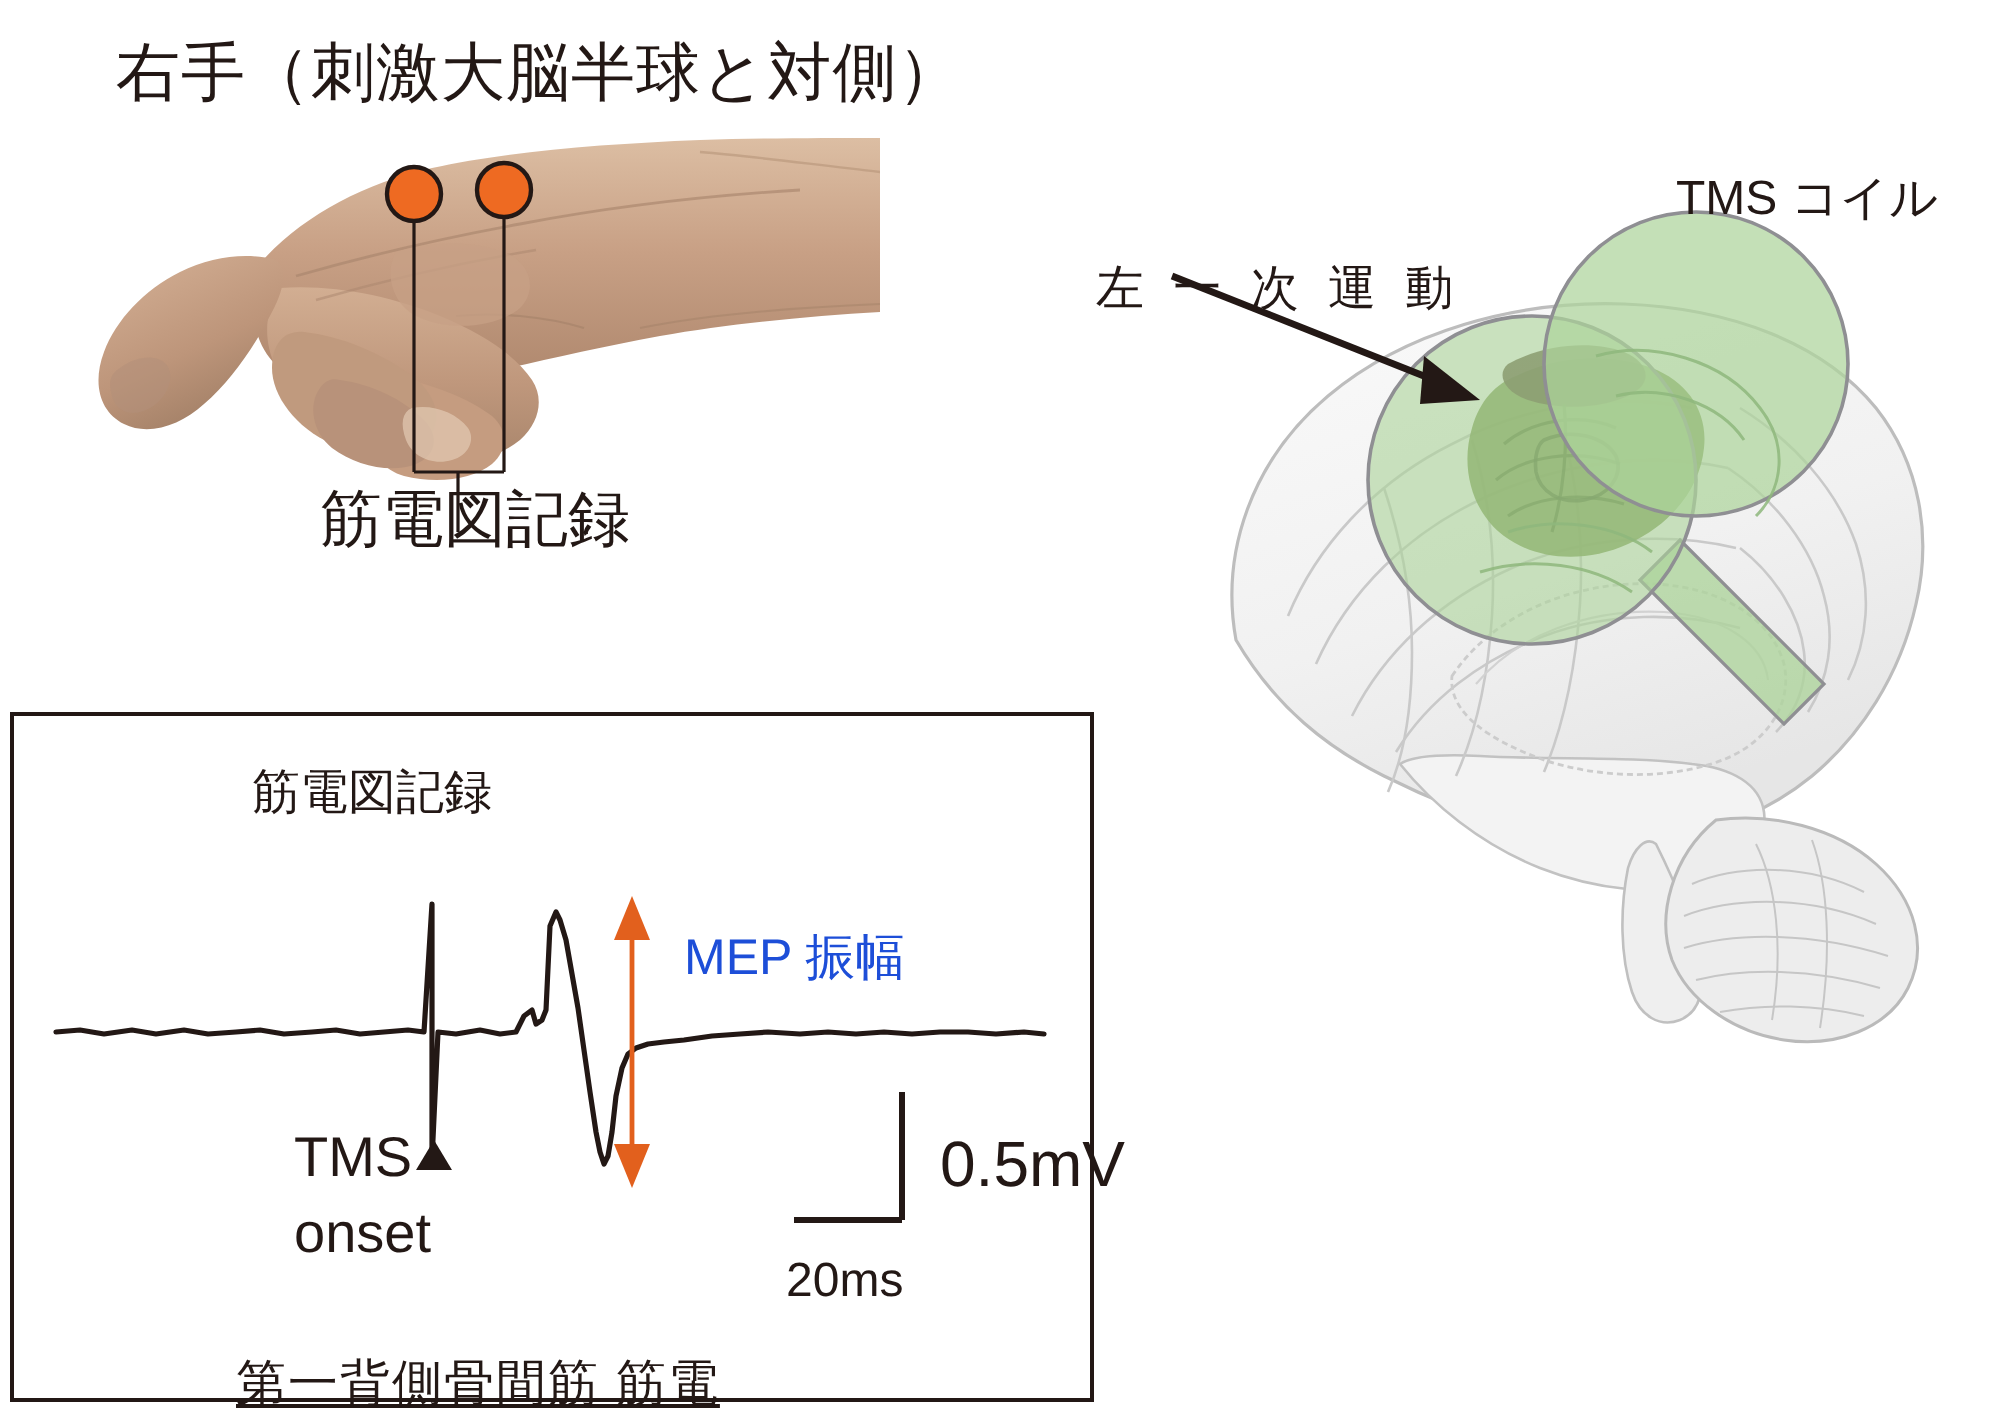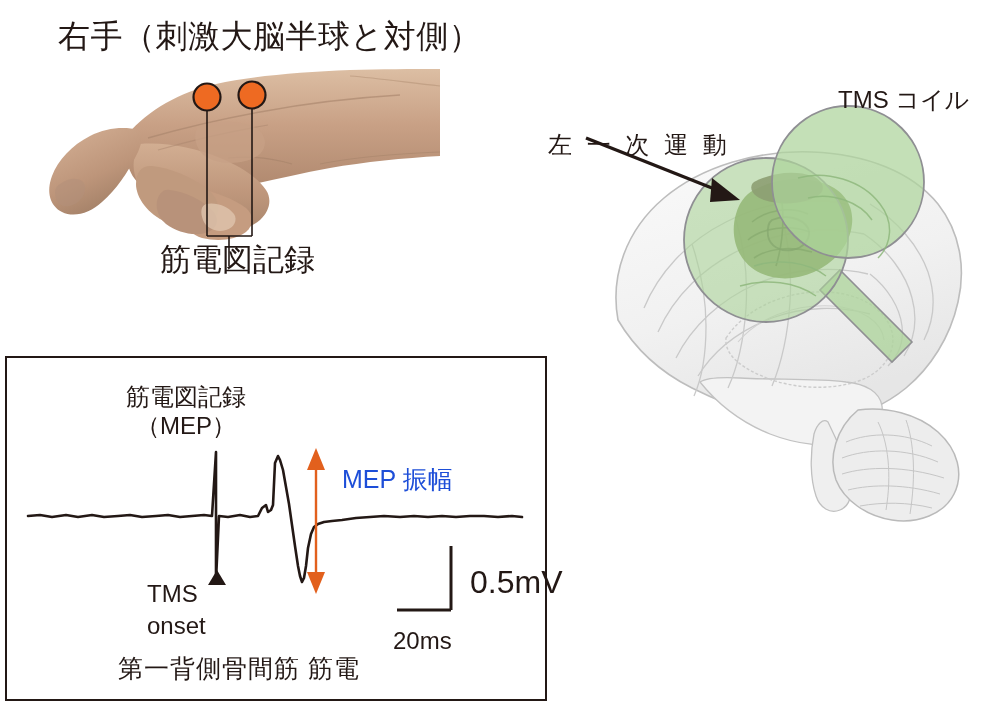--- a/index.html
+++ b/index.html
@@ -100,23 +100,22 @@
   #mep-amp-label {
     left: 342px;
     top: 463px;
     font-size: 25px;
     color: #1d4ed8;
     white-space: nowrap;
   }
   #tms-onset-label {
     left: 147px;
     top: 560px;
-    font-size: 24px;
+    font-size: 28px;
     line-height: 1.35;
-    margin-top: 18px;
   }
   #tms-onset-label .row1 { display: block; }
   #tms-onset-label .row2 { display: block; }
   #tms-onset-marker {
     left: 208px;
     top: 570px;
     width: 0; height: 0;
     border-left: 9px solid transparent;
     border-right: 9px solid transparent;
     border-bottom: 15px solid #231815;
@@ -126,23 +125,24 @@
     top: 562px;
     font-size: 32px;
   }
   #scale-ms-label {
     left: 393px;
     top: 626px;
     font-size: 24px;
   }
   #fdi-caption {
     left: 118px;
-    top: 652px;
+    top: 676px;
     font-size: 25px;
     letter-spacing: 1px;
+    text-decoration: underline;
   }
 </style>
 </head>
 <body>
 
 <div class="abs jp" id="hand-title">右手（刺激大脳半球と対側）</div>
 
 <div class="abs" id="hand-illustration">
   <svg width="420" height="215" viewBox="0 0 420 215" xmlns="http://www.w3.org/2000/svg">
     <defs>
@@ -373,21 +373,20 @@
 </div>
 
 <div class="abs jp" id="tms-coil-label">TMS コイル</div>
 
 <div class="abs jp" id="m1-label">左 一 次 運 動</div>
 
 <div class="abs" id="emg-panel"></div>
 
 <div class="abs jp" id="mep-title">
   <div>筋電図記録</div>
-  <div>（MEP）</div>
 </div>
 
 <div class="abs" style="left:5px; top:356px; width:542px; height:345px;">
   <svg id="emg-svg" width="542" height="345" viewBox="0 0 542 345" xmlns="http://www.w3.org/2000/svg">
 
     <polyline id="emg-trace" fill="none" stroke="#231815" stroke-width="2.6" stroke-linejoin="round" stroke-linecap="round" points="23,160 35,159 47,161 61,159 73,161 87,159 99,161 113,160 125,159 137,161 151,160 163,159 175,161 187,160 199,159 207,160 211,96 211,224 214,160 223,161 235,159 245,161 253,160 257,152 261,149 263,156 266,154 268,149 270,107 273,100 275,104 278,114 281,131 284,148 287,169 290,190 293,210 295,220 297,226 299,222 301,210 303,192 306,178 309,171 313,168 319,166 327,165 337,164 351,162 365,161 379,160 395,161 409,160 423,161 437,160 451,161 465,160 479,160 493,161 507,160 517,161"></polyline>
 
     <g>
       <line x1="311" y1="104" x2="311" y2="226" stroke="#E2601D" stroke-width="2.4"></line>
       <path d="M311 92 L302 114 L320 114 Z" fill="#E2601D"></path>

